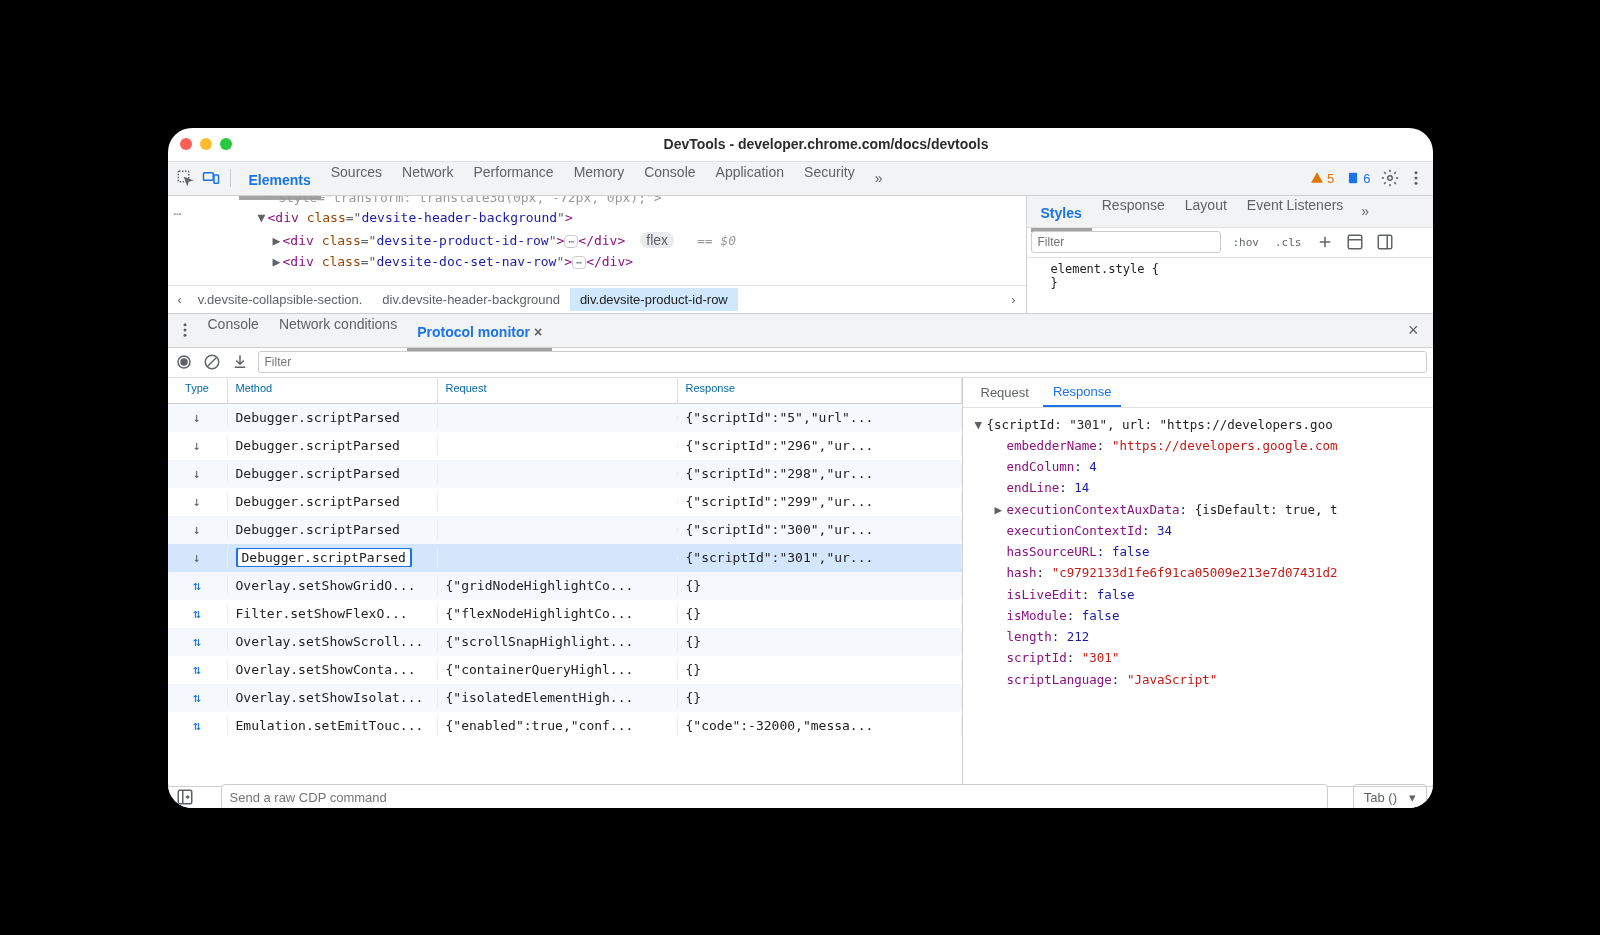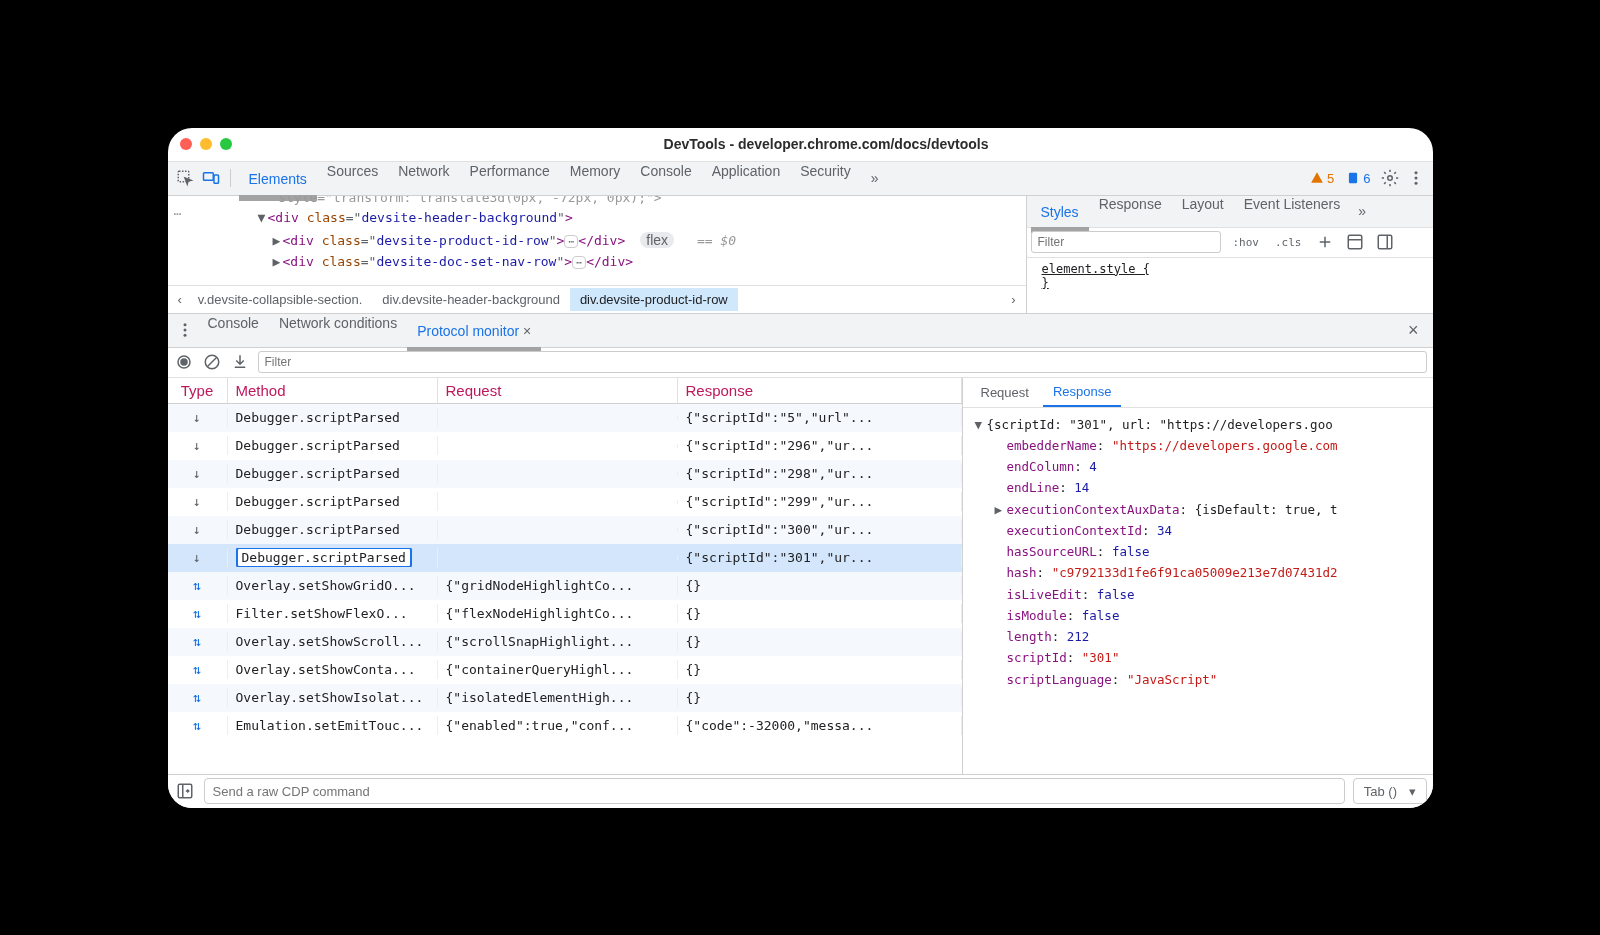--- a/index.html
+++ b/index.html
@@ -8,21 +8,21 @@
 .titlebar { height: 34px; display:flex; align-items:center; padding: 0 12px; border-bottom: 1px solid #e0e0e0;}
 .traffic { display:flex; gap:8px; }
 .dot { width:12px; height:12px; border-radius:50%; }
 .red{background:#ff5f57;} .yellow{background:#febc2e;} .green{background:#28c840;}
 .title { flex:1; text-align:center; font-weight:600; font-size:14px; color:#2c2c2c;}
 .main-tabs { height: 34px; display:flex; align-items:center; border-bottom:1px solid #d0d0d0; padding:0 6px; gap:4px; background:#f1f3f4;}
 .tool-icon{ width:22px; height:22px; display:inline-flex; align-items:center; justify-content:center; color:#5f6368; }
 .tool-icon svg{width:18px;height:18px;}
 .device-icon{color:#1a73e8;}
 .tab { padding: 8px 10px; color:#5f6368; cursor:pointer; white-space:nowrap;}
-.tab.active{ color:#1a73e8; border-bottom:6px solid #a3a3a3; font-weight:400;margin-top:8px;}
+.tab.active{ color:#1a73e8; border-bottom:4px solid #a3a3a3; font-weight:700;margin-top:8px;}
 .chev{ color:#5f6368; padding:0 6px;}
 .spacer{flex:1;}
 .warn-badge{ display:flex; align-items:center; gap:3px; color:#e37400; font-size:13px; padding:0 4px;}
 .issue-badge{ display:flex; align-items:center; gap:3px; color:#1a73e8; font-size:13px; padding:0 4px;}
 .warn-badge svg, .issue-badge svg{width:14px;height:14px;}
 .content-split{ display:flex; flex:0 0 auto; height: 118px; border-bottom:1px solid #d0d0d0; }
 .dom-panel{ flex:1; overflow:hidden; display:flex; flex-direction:column;}
 .dom-tree{ flex:1; font-family: Menlo, Consolas, monospace; font-size:13px; padding:4px 0; overflow:hidden; line-height:1.6;}
 .dom-line{ padding:0 0 0 90px; white-space:nowrap; color:#5f6368;}
 .dom-line.l1{padding-left:105px;}
@@ -36,31 +36,31 @@
 .breadcrumb{ height:28px; background:#fff; border-top:1px solid #e0e0e0; display:flex; align-items:center; padding:0 4px; font-size:13px; overflow:hidden;}
 .bc-left,.bc-right{ color:#5f6368; padding:0 6px; cursor:pointer;}
 .bc-item{ padding:4px 10px; color:#5f6368; white-space:nowrap;}
 .bc-item.sel{ background:#cfe8fc; color:#202124;}
 .styles-panel{ width:407px; border-left:1px solid #d0d0d0; display:flex; flex-direction:column;}
 .styles-tabs{ height:32px; display:flex; align-items:center; border-bottom:1px solid #e0e0e0; padding:0 4px; gap:2px; background:#f1f3f4;}
 .styles-tabs .tab{padding:7px 10px;}
 .styles-filter{ height:30px; display:flex; align-items:center; border-bottom:1px solid #e0e0e0; padding:0 4px; gap:8px;}
 .filter-input{ flex:0 0 190px; border:1px solid #ccc; border-radius:3px; height:22px; padding:0 6px; font-size:12px;}
 .sf-btn{ color:#5f6368; font-size:11px; padding:2px 4px; cursor:pointer; font-family:Menlo,monospace;}
-.styles-body{ font-family:Menlo,monospace; font-size:12px; padding:4px 15px; color:#202124;text-decoration:underline;}
+.styles-body{ font-family:Menlo,monospace; font-size:12px; padding:4px 24px; color:#202124;}
 .drawer-tabs{ height:34px; background:#f1f3f4; border-bottom:1px solid #d0d0d0; display:flex; align-items:center; padding:0 6px; gap:2px;}
 .close-x{ margin-left:auto; padding:0 8px; color:#5f6368; cursor:pointer; font-size:18px;}
 .tab-close{ color:#5f6368; margin-left:4px; cursor:pointer;}
 .proto-toolbar{ height:30px; display:flex; align-items:center; padding:0 6px; gap:8px; border-bottom:1px solid #e0e0e0;}
 .proto-toolbar .tool-icon{width:20px;height:20px;}
 .pm-filter{ flex:1; border:1px solid #ccc; border-radius:3px; height:22px; padding:0 6px; font-size:12px;}
 .protocol-split{ flex:1; display:flex; overflow:hidden;}
 .pm-table{ flex:1; overflow:hidden; border-right:1px solid #d0d0d0; display:flex; flex-direction:column;}
 .thead{ display:flex; height:26px; border-bottom:1px solid #d0d0d0; background:#fff;}
-.th{ padding:4px 8px; color:#be185d; font-size:15px; border-right:1px solid #e0e0e0;}
+.th{ padding:4px 8px; color:#0369a1; font-size:11px; border-right:1px solid #e0e0e0;}
 .col-type{width:60px; text-align:center;}
 .col-method{width:210px;}
 .col-req{width:240px;}
 .col-res{flex:1;}
 .tbody{flex:1; overflow:hidden;}
 .tr{ display:flex; height:28px; align-items:center; font-family:Menlo,monospace; font-size:13px;}
 .tr:nth-child(odd){background:#f5f8fd;}
 .td{ padding:2px 8px; white-space:nowrap; overflow:hidden; text-overflow:ellipsis; border-right:1px solid #eee;}
 .td.col-type{text-align:center; color:#5f6368;}
 .type-down{color:#5f6368;}
@@ -72,21 +72,21 @@
 .dtab{ padding:6px 10px; color:#5f6368; cursor:pointer; font-size:13px;}
 .dtab.active{ color:#1a73e8; border-bottom:2px solid #1a73e8; font-weight:500;}
 .detail-body{ flex:1; font-family:Menlo,monospace; font-size:12.5px; padding:6px 4px; overflow:hidden; line-height:1.7;}
 .json-line{ white-space:nowrap; padding-left:8px;}
 .json-line.indent{padding-left:28px;}
 .jkey{color:#881280;}
 .jstr{color:#c41a16;}
 .jnum{color:#1a1aa6;}
 .jbool{color:#1a1aa6;}
 .jtri{color:#5f6368; display:inline-block; width:12px;}
-.bottom-bar{ height:34px; border-top:1px solid #d0d0d0; display:flex; align-items:center; padding:0 6px; gap:8px; background:#fff;}
+.bottom-bar{ height:22px; border-top:1px solid #d0d0d0; display:flex; align-items:center; padding:0 6px; gap:25px; background:#fff;}
 .cmd-input{ flex:1; border:1px solid #ccc; border-radius:4px; height:26px; padding:0 8px; font-size:13px;}
 .tab-btn{ border:1px solid #ccc; border-radius:4px; height:26px; padding:0 10px; display:flex; align-items:center; gap:12px; color:#5f6368; font-size:13px; cursor:pointer;justify-content:center;}
 .cutoff{position:absolute; left:6px; top:75px; color:#999; font-family:Menlo,monospace; font-size:13px;}
 </style>
 </head>
 <body>
 
 <div class="window">
   <div class="titlebar">
     <div class="traffic">

